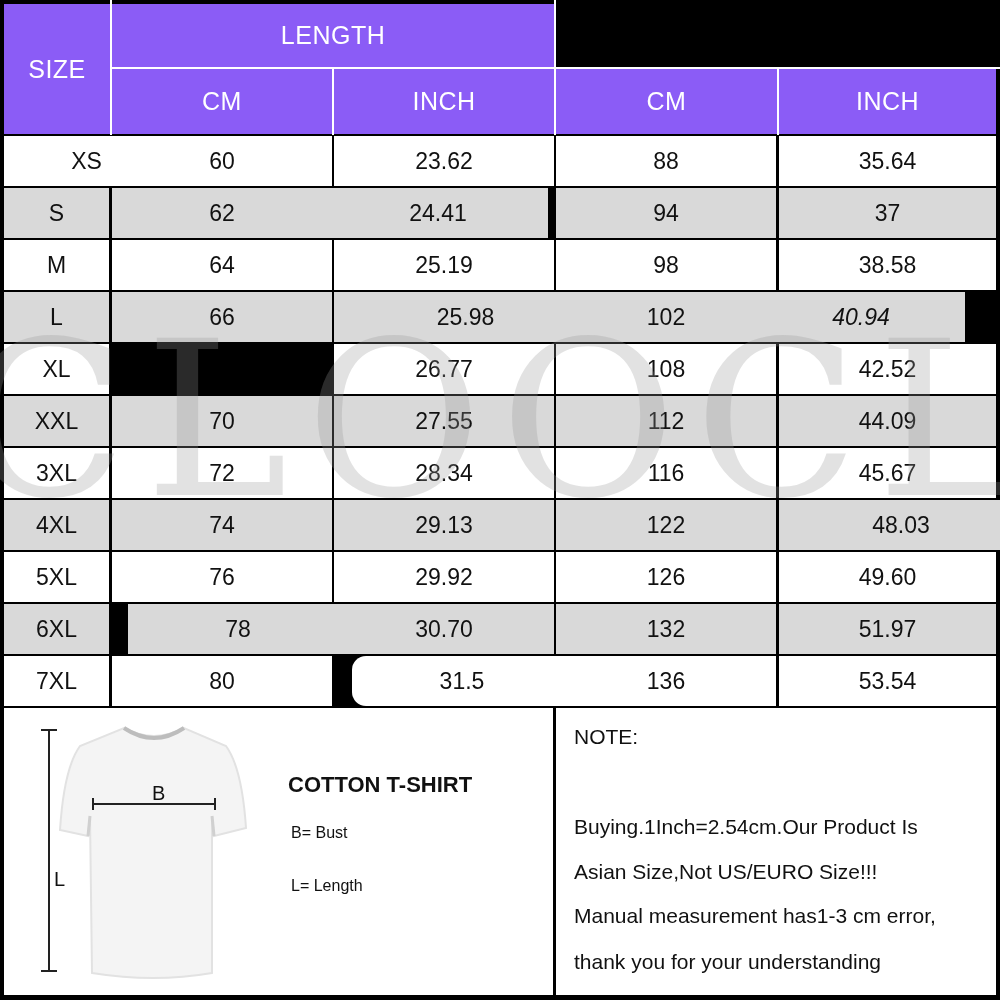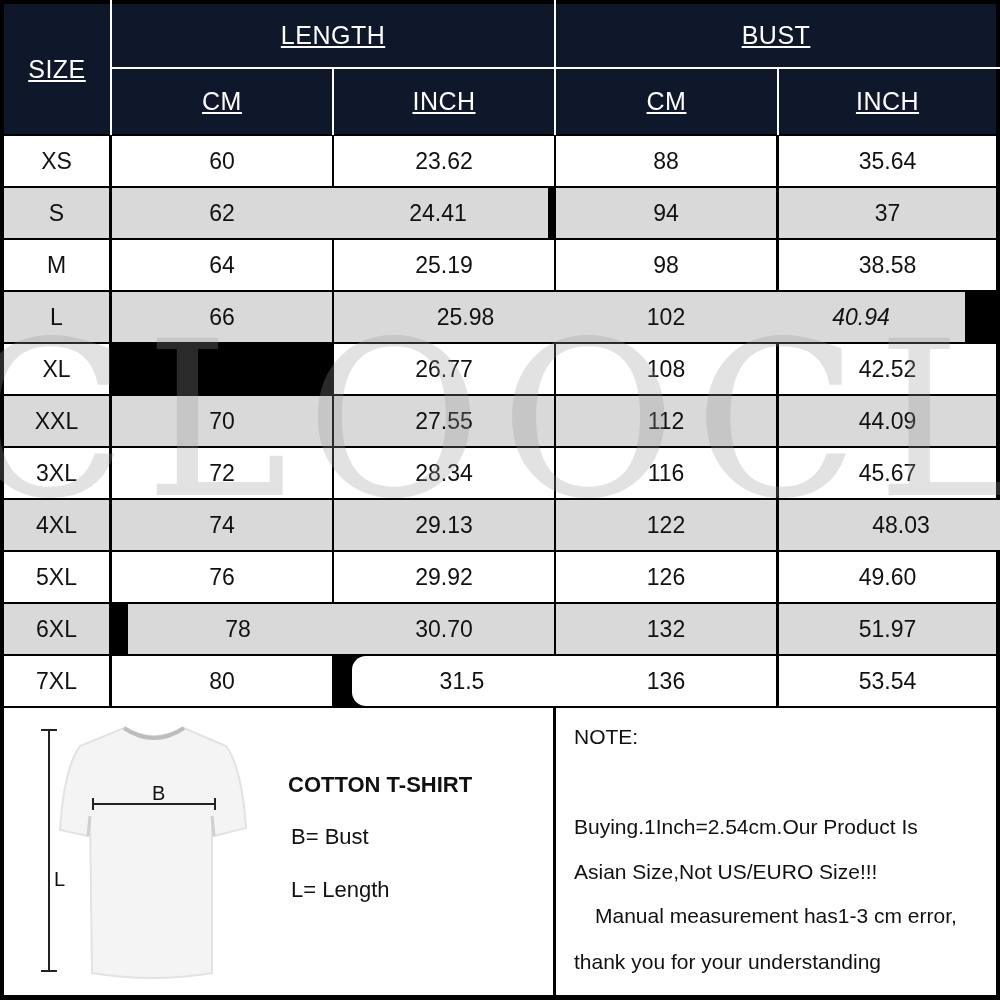--- a/index.html
+++ b/index.html
@@ -5,22 +5,22 @@
   html, body { margin: 0; padding: 0; }
   body {
     width: 1000px; height: 1000px; overflow: hidden; background: #000;
     font-family: "Liberation Sans", sans-serif; position: relative;
   }
   .sheet {
     position: absolute; left: 0; top: 0; width: 1000px; height: 1000px;
     background: #000;
   }
   
-  .hdr { position: absolute; background: #0f172a; color: #fff; display: flex;
-         align-items: center; justify-content: center; font-size: 25px; letter-spacing: 0.5px; text-decoration: underline; }
+  .hdr { position: absolute; background: #8b5cf6; color: #fff; display: flex;
+         align-items: center; justify-content: center; font-size: 25px; letter-spacing: 0.5px; }
   .vline-w { position: absolute; background: #fff; width: 2px; }
   .hline-w { position: absolute; background: #fff; height: 2px; }
 
   
   .tbody { position: absolute; left: 4px; top: 136px; width: 992px; }
   .row { position: absolute; left: 0; width: 992px; height: 50px; display: block; }
   .cell { position: absolute; top: 0; height: 50px; display: flex; align-items: center;
           justify-content: center; font-size: 23px; color: #111; }
   .row.white .cell { background: #ffffff; }
   .row.gray .cell { background: #d9d9d9; }
@@ -29,60 +29,57 @@
   .watermark { position: absolute; left: 0; top: 320px; width: 1000px; height: 200px;
      display: flex; align-items: center; justify-content: center; pointer-events: none;
      font-family: "DejaVu Serif", serif; font-size: 215px; letter-spacing: 18px;
      color: rgba(150,150,150,0.28); z-index: 5; }
 
   
   .panel { position: absolute; background: #fff; }
   .notes { font-size: 21px; color: #111; }
   .notes div { position: absolute; left: 18px; white-space: nowrap; }
   .legend-title { position: absolute; font-weight: bold; font-size: 22px; color: #111; }
-  .legend-line { position: absolute; font-size: 22px; color: #111; }
+  .legend-line { position: absolute; font-size: 16px; color: #111; }
 </style>
 </head>
 <body>
 
 <div class="sheet">
 
   <div class="hdr" style="left:4px; top:4px; width:106px; height:130px;">
     <span>SIZE</span>
   </div>
   <div class="vline-w" style="left:110px; top:0; height:135px;"></div>
 
   <div class="hdr" style="left:112px; top:4px; width:442px; height:63px;">
     <span>LENGTH</span>
   </div>
   <div class="vline-w" style="left:554px; top:0; height:135px;"></div>
-  <div class="hdr" style="left:556px; top:4px; width:440px; height:63px;">
-    <span>BUST</span>
-  </div>
 
   <div class="hline-w" style="left:111px; top:67px; width:889px;"></div>
 
   <div class="hdr" style="left:112px; top:69px; width:220px; height:65px;">
     <span>CM</span>
   </div>
   <div class="vline-w" style="left:332px; top:68px; height:67px;"></div>
   <div class="hdr" style="left:334px; top:69px; width:220px; height:65px;">
     <span>INCH</span>
   </div>
   <div class="hdr" style="left:556px; top:69px; width:221px; height:65px;">
     <span>CM</span>
   </div>
   <div class="vline-w" style="left:777px; top:68px; height:67px;"></div>
   <div class="hdr" style="left:779px; top:69px; width:217px; height:65px;">
     <span>INCH</span>
   </div>
 
   <div class="tbody">
     <div class="row white" style="top:0px;">
-      <div class="cell" style="left:0; width:105px;">XS</div>
+      <div class="cell" style="left:0; width:105px;padding-left:30px;">XS</div>
       <div class="cell" style="left:108px; width:220px;">60</div>
       <div class="cell" style="left:330px; width:220px;">23.62</div>
       <div class="cell" style="left:552px; width:220px;">88</div>
       <div class="cell" style="left:775px; width:217px;">35.64</div>
     </div>
     <div class="row gray" style="top:52px;">
       <div class="cell" style="left:0; width:105px;">S</div>
       <div class="cell" style="left:108px; width:220px;">62</div>
       <div class="cell" style="left:324px; width:220px;">24.41</div>
       <div class="cell" style="left:552px; width:220px;">94</div>
@@ -174,17 +171,17 @@
 
     <div class="legend-title" style="left:284px; top:64px;">COTTON T-SHIRT</div>
     <div class="legend-line" style="left:287px; top:116px;">B= Bust</div>
     <div class="legend-line" style="left:287px; top:169px;">L= Length</div>
   </div>
 
   <div class="panel notes" style="left:556px; top:708px; width:440px; height:287px;">
     <div style="top:17px;">NOTE:</div>
     <div style="top:107px;">Buying.1Inch=2.54cm.Our Product Is</div>
     <div style="top:152px;">Asian Size,Not US/EURO Size!!!</div>
-    <div style="top:196px;margin-left:21px;">Manual measurement has1-3 cm error,</div>
+    <div style="top:196px;">Manual measurement has1-3 cm error,</div>
     <div style="top:242px;">thank you for your understanding</div>
   </div>
 
 </div>
 
 </body></html>

